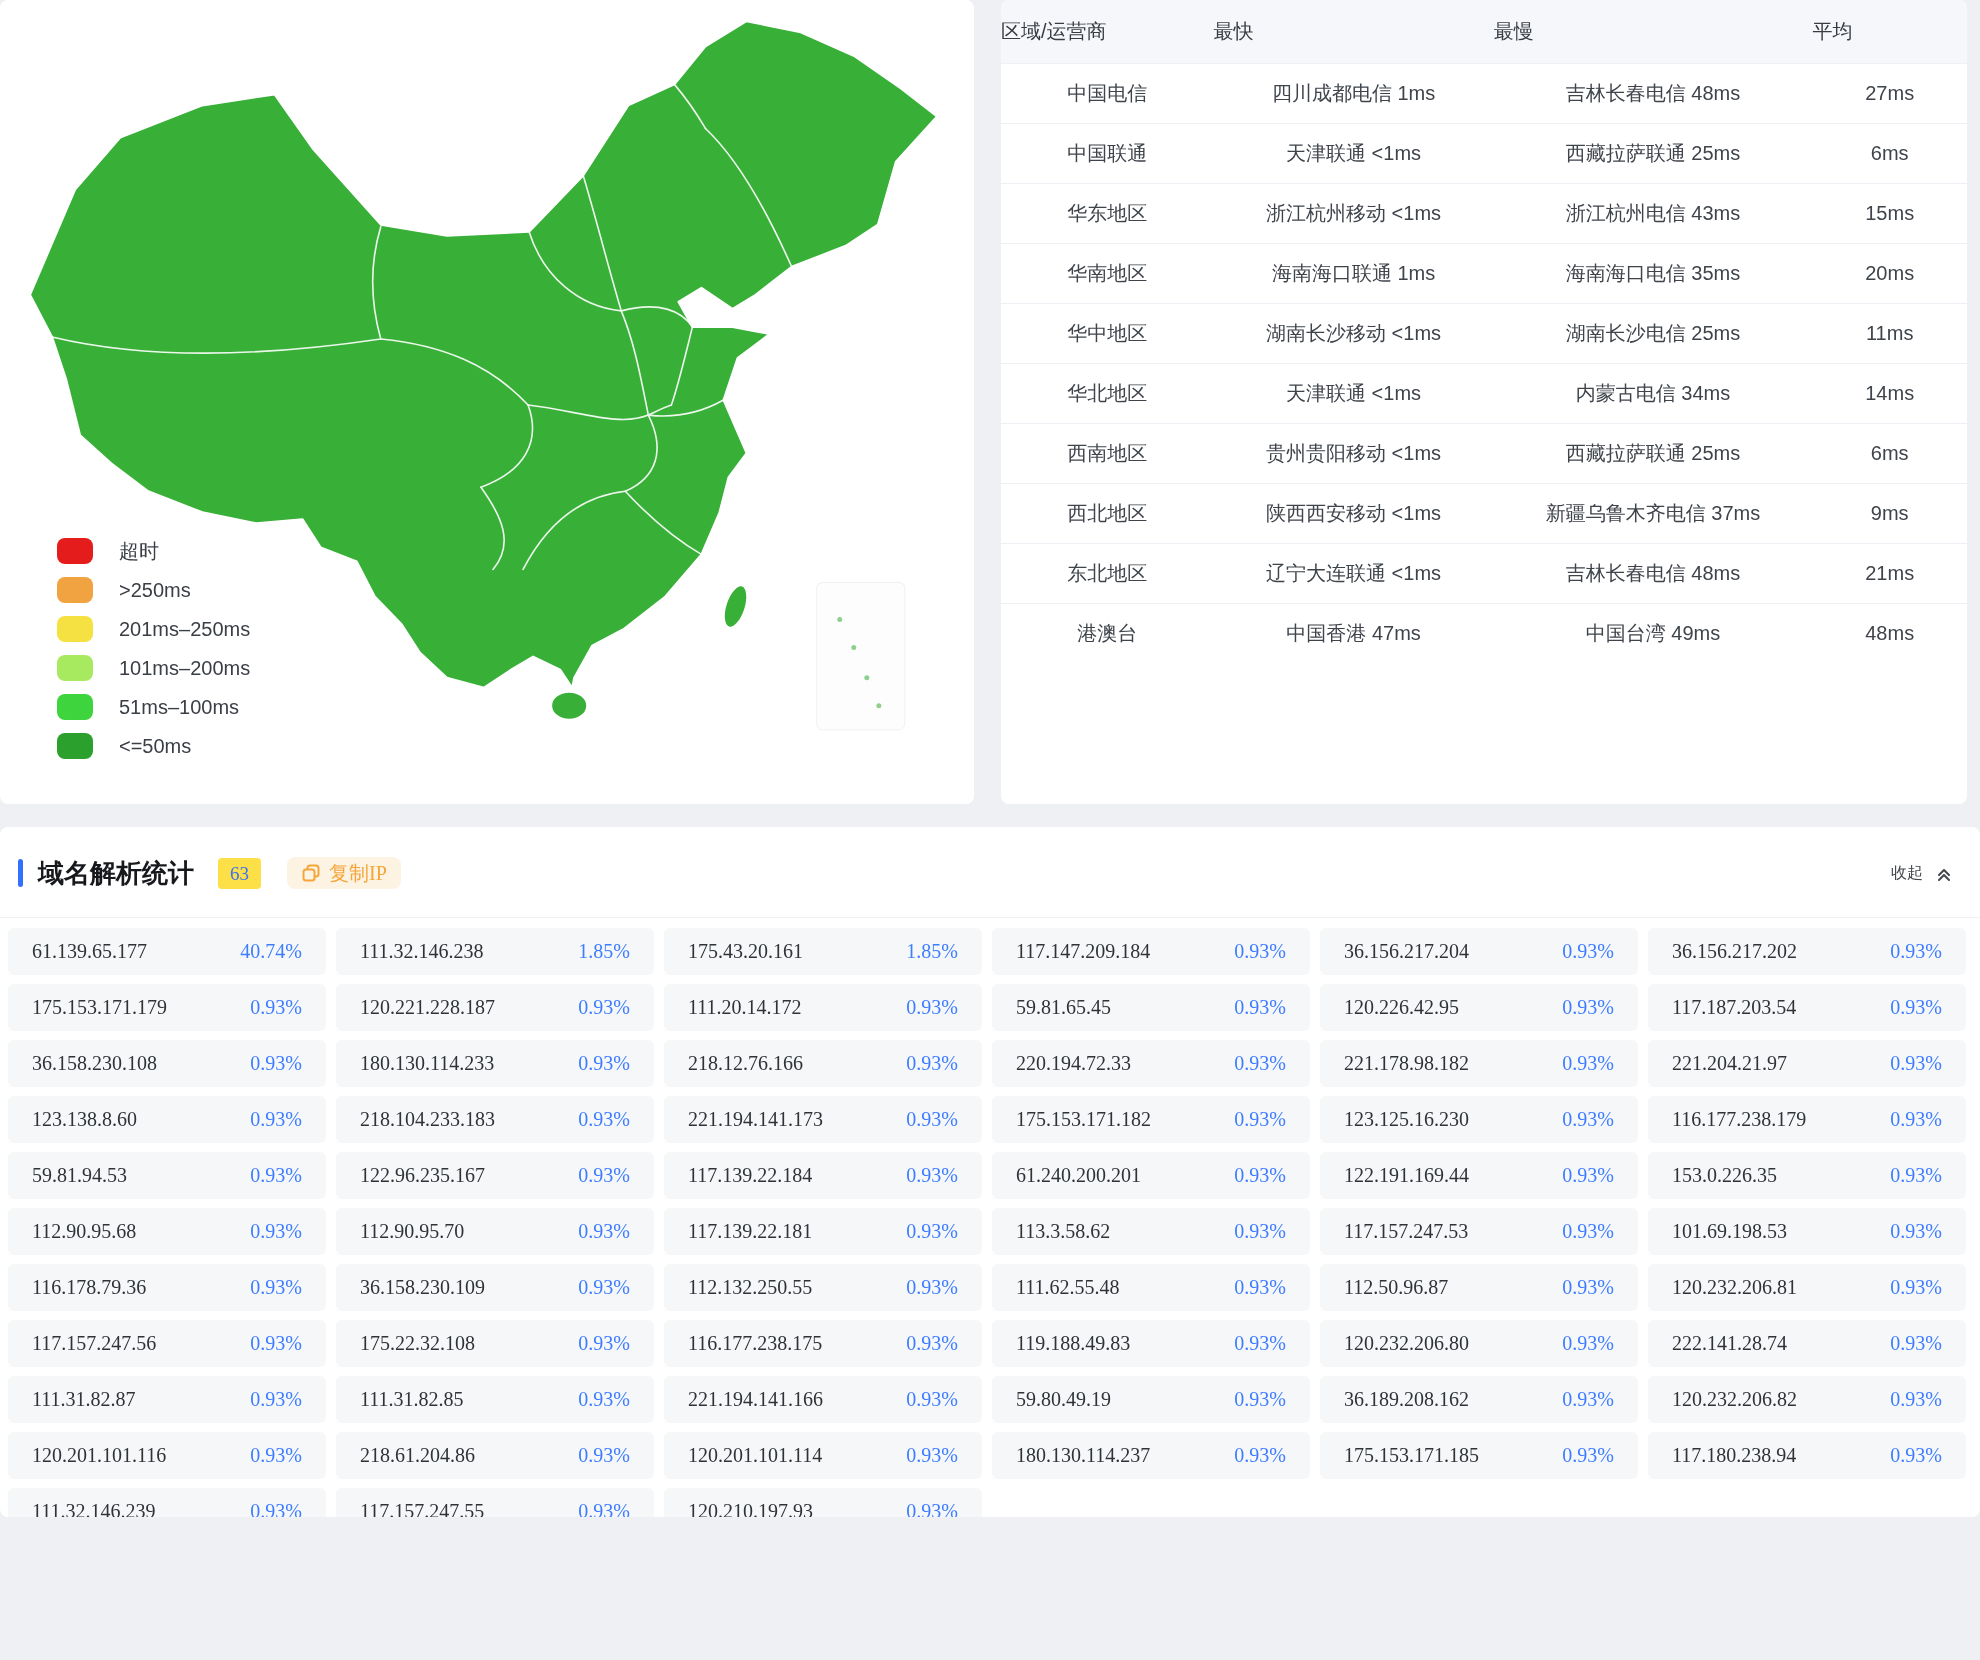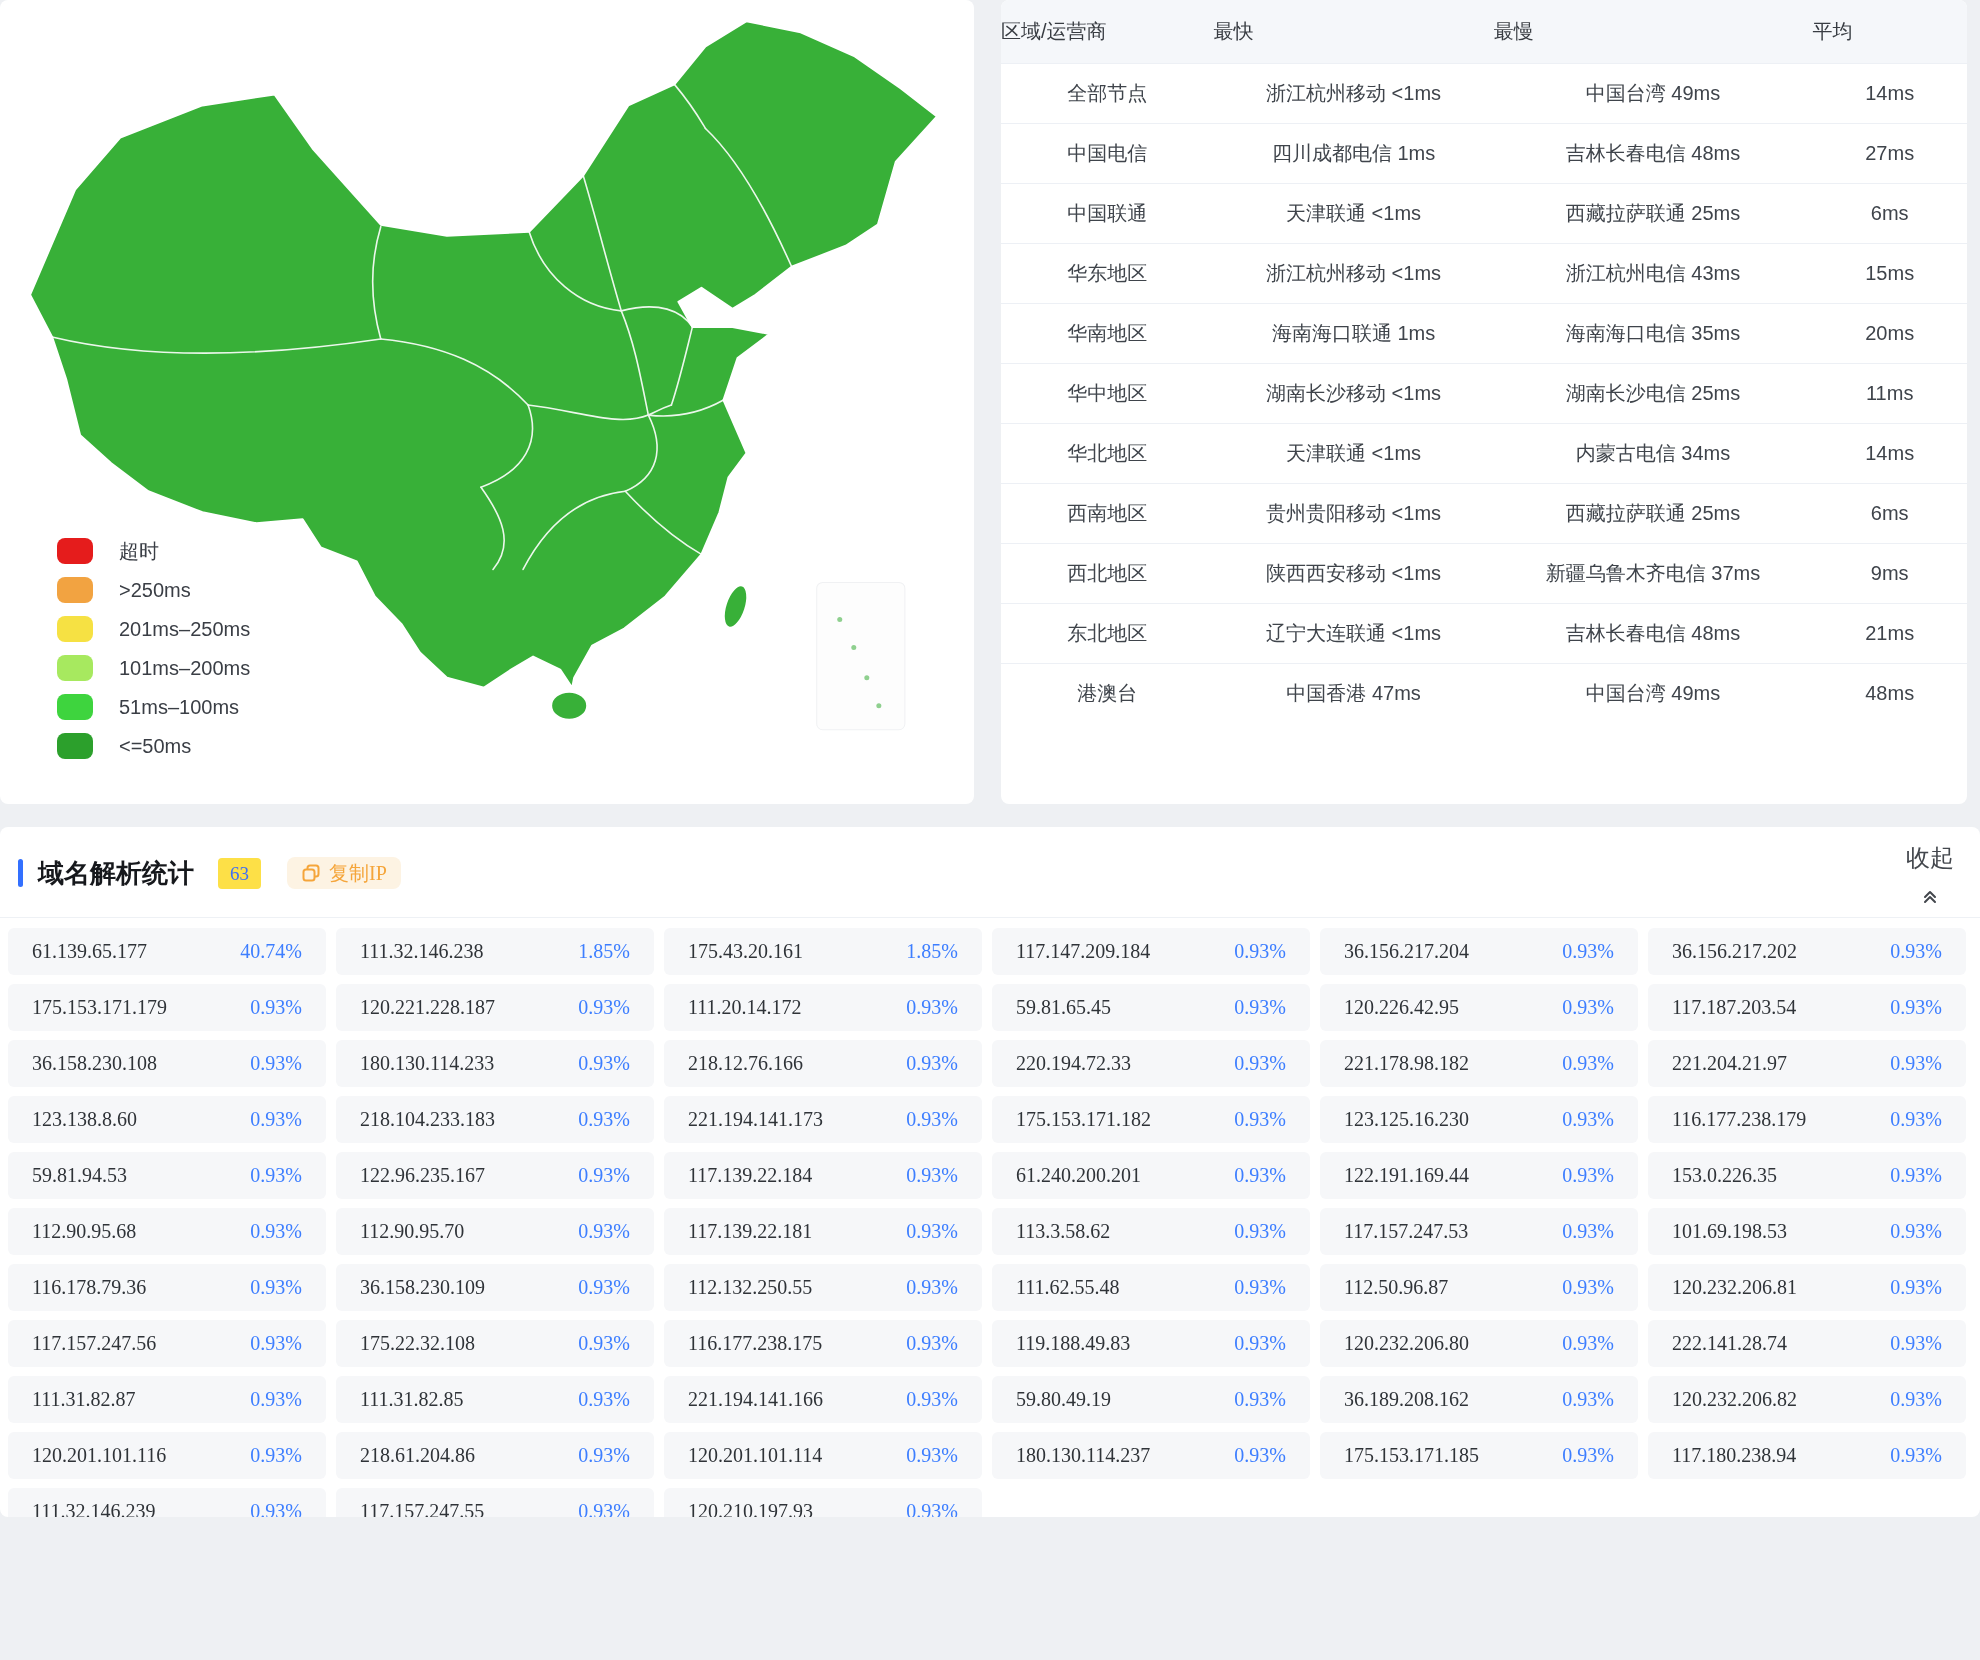--- a/index.html
+++ b/index.html
@@ -42,24 +42,23 @@
     margin-left:24px; background:#fde047; color:#3f6ff5; font-size:19px;
     padding:6px 12px; border-radius:4px; line-height:1;
   }
   .copy-btn {
     margin-left:26px; background:#fdf3e3; color:#f5a53a; font-size:20px;
     padding:6px 14px; border-radius:8px; border:none; cursor:pointer;
     display:flex; align-items:flex-end; gap:8px; line-height:1;
     font-family:inherit;
   }
   .collapse-btn {
-    margin-left:auto; font-size:24px; color:#43474d; display:flex;
+    margin-left:auto; font-size:16px; color:#43474d; display:flex;
     align-items:center; gap:11px; cursor:pointer; background:none; border:none;
     font-family:inherit;
-    flex-direction:column;
   }
   .header-sep { height:1px; background:#eef1f5; margin-top:22px; }
   .ip-grid { padding:10px 8px 0 8px; display:flex; flex-wrap:wrap; gap:9px 10px; }
   .ip-cell {
     width:318px; height:47px; background:#f6f7f9; border-radius:6px;
     display:flex; align-items:center; justify-content:space-between;
     padding:0 24px;
   }
   .ip-addr { font-size:20px; color:#2f3338; }
   .ip-pct  { font-size:20px; }
@@ -149,26 +148,20 @@
       <thead>
           <tr>
             <th>区域/运营商</th>
             <th>最快</th>
             <th>最慢</th>
             <th>平均</th>
           </tr>
         </thead>
       <tbody>
           <tr>
-            <td>全部节点</td>
-            <td>浙江杭州移动 &lt;1ms</td>
-            <td>中国台湾 49ms</td>
-            <td>14ms</td>
-          </tr>
-          <tr>
             <td>中国电信</td>
             <td>四川成都电信 1ms</td>
             <td>吉林长春电信 48ms</td>
             <td>27ms</td>
           </tr>
           <tr>
             <td>中国联通</td>
             <td>天津联通 &lt;1ms</td>
             <td>西藏拉萨联通 25ms</td>
             <td>6ms</td>

